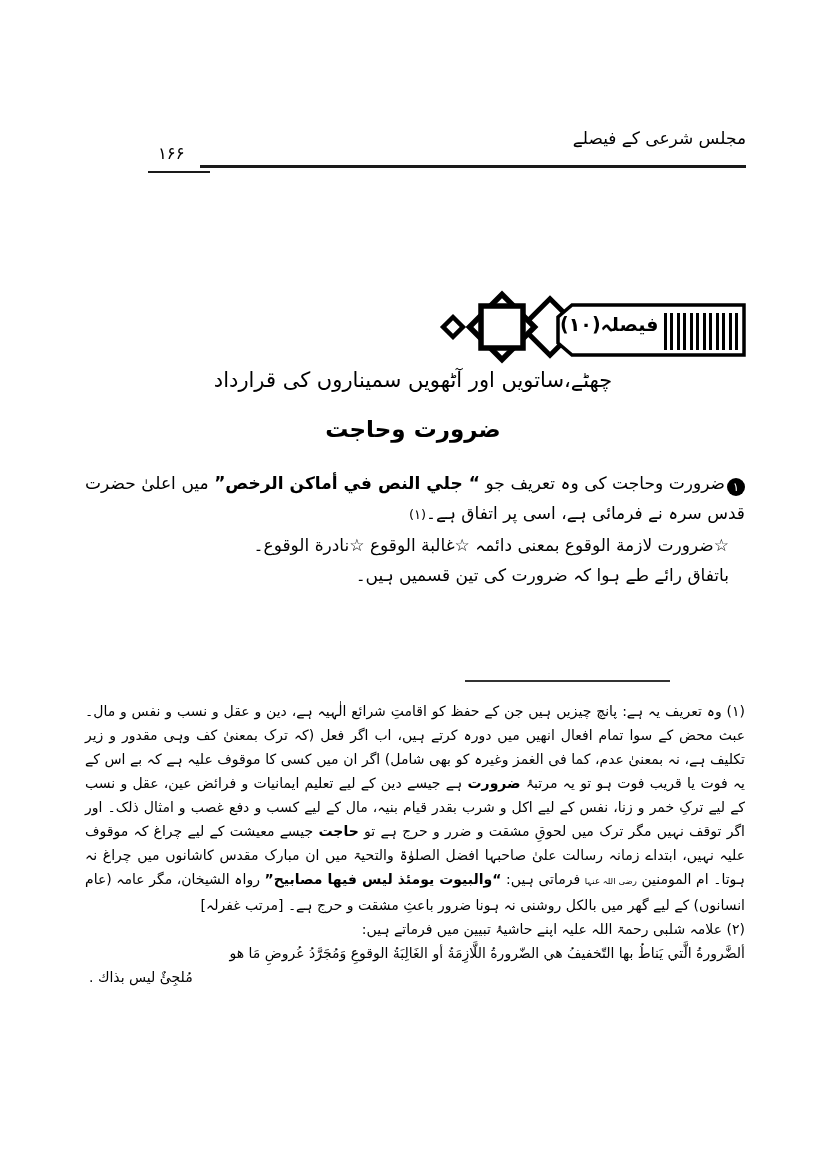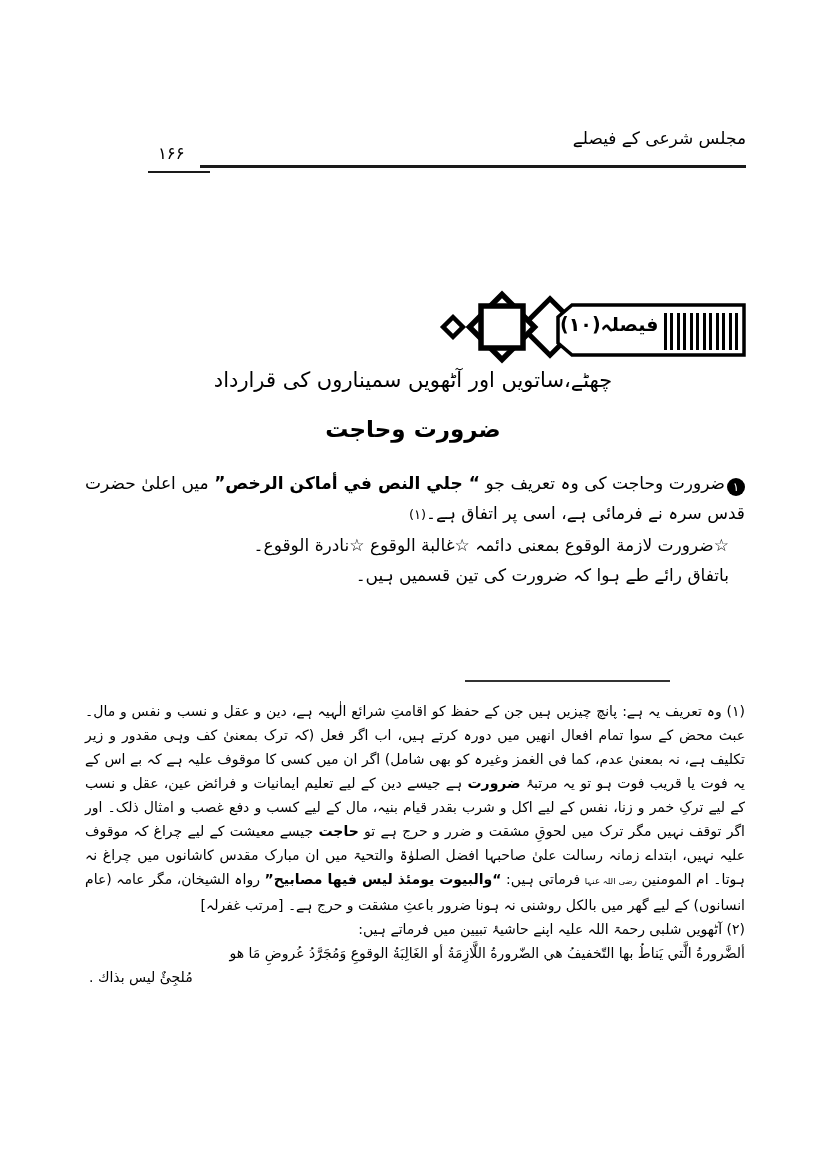--- a/index.html
+++ b/index.html
@@ -95,19 +95,19 @@
     <p class="indent">باتفاق رائے طے ہوا کہ ضرورت کی تین قسمیں ہیں۔</p>
   </div>
 
   <div class="abs fn-sep"></div>
 
   <div class="abs fn-block">
     <p>
       <span>(۱)</span><span> وہ تعریف یہ ہے: پانچ چیزیں ہیں جن کے حفظ کو اقامتِ شرائع الٰہیہ ہے، دین و عقل و نسب و نفس و مال۔ عبث محض کے سوا تمام افعال انھیں میں دورہ کرتے ہیں، اب اگر فعل (کہ ترک بمعنیٰ کف وہی مقدور و زیر تکلیف ہے، نہ بمعنیٰ عدم، کما فی الغمز وغیرہ کو بھی شامل) اگر ان میں کسی کا موقوف علیہ ہے کہ بے اس کے یہ فوت یا قریب فوت ہو تو یہ مرتبۂ </span><span class="fn-bold">ضرورت</span><span> ہے جیسے دین کے لیے تعلیم ایمانیات و فرائض عین، عقل و نسب کے لیے ترکِ خمر و زنا، نفس کے لیے اکل و شرب بقدر قیام بنیہ، مال کے لیے کسب و دفع غصب و امثال ذلک۔ اور اگر توقف نہیں مگر ترک میں لحوقِ مشقت و ضرر و حرج ہے تو </span><span class="fn-bold">حاجت</span><span> جیسے معیشت کے لیے چراغ کہ موقوف علیہ نہیں، ابتداے زمانہ رسالت علیٰ صاحبہا افضل الصلوٰۃ والتحیۃ میں ان مبارک مقدس کاشانوں میں چراغ نہ ہوتا۔ ام المومنین </span><span class="honorific">رضی اللہ عنہا</span><span> فرماتی ہیں: </span><span class="fn-bold">“والبیوت یومئذ لیس فیها مصابیح”</span><span> رواہ الشیخان، مگر عامہ (عام انسانوں) کے لیے گھر میں بالکل روشنی نہ ہونا ضرور باعثِ مشقت و حرج ہے۔ [مرتب غفرلہ]</span>
     </p>
     <p>
-      <span>(۲)</span><span> آٹھویں شلبی رحمۃ اللہ علیہ اپنے حاشیۂ تبیین میں فرماتے ہیں:</span>
+      <span>(۲)</span><span> علامہ شلبی رحمۃ اللہ علیہ اپنے حاشیۂ تبیین میں فرماتے ہیں:</span>
     </p>
     <p>ألضَّرورةُ الَّتي يَناطُ بها التّخفيفُ هي الضّرورةُ اللَّازِمَةُ أو الغَالِبَةُ الوقوعِ وَمُجَرَّدُ عُروضِ مَا هو</p>
     <p class="fn-arabic-l2">مُلجِئٌ ليس بذاك .</p>
   </div>
 
 </div>
 
 </body></html>

